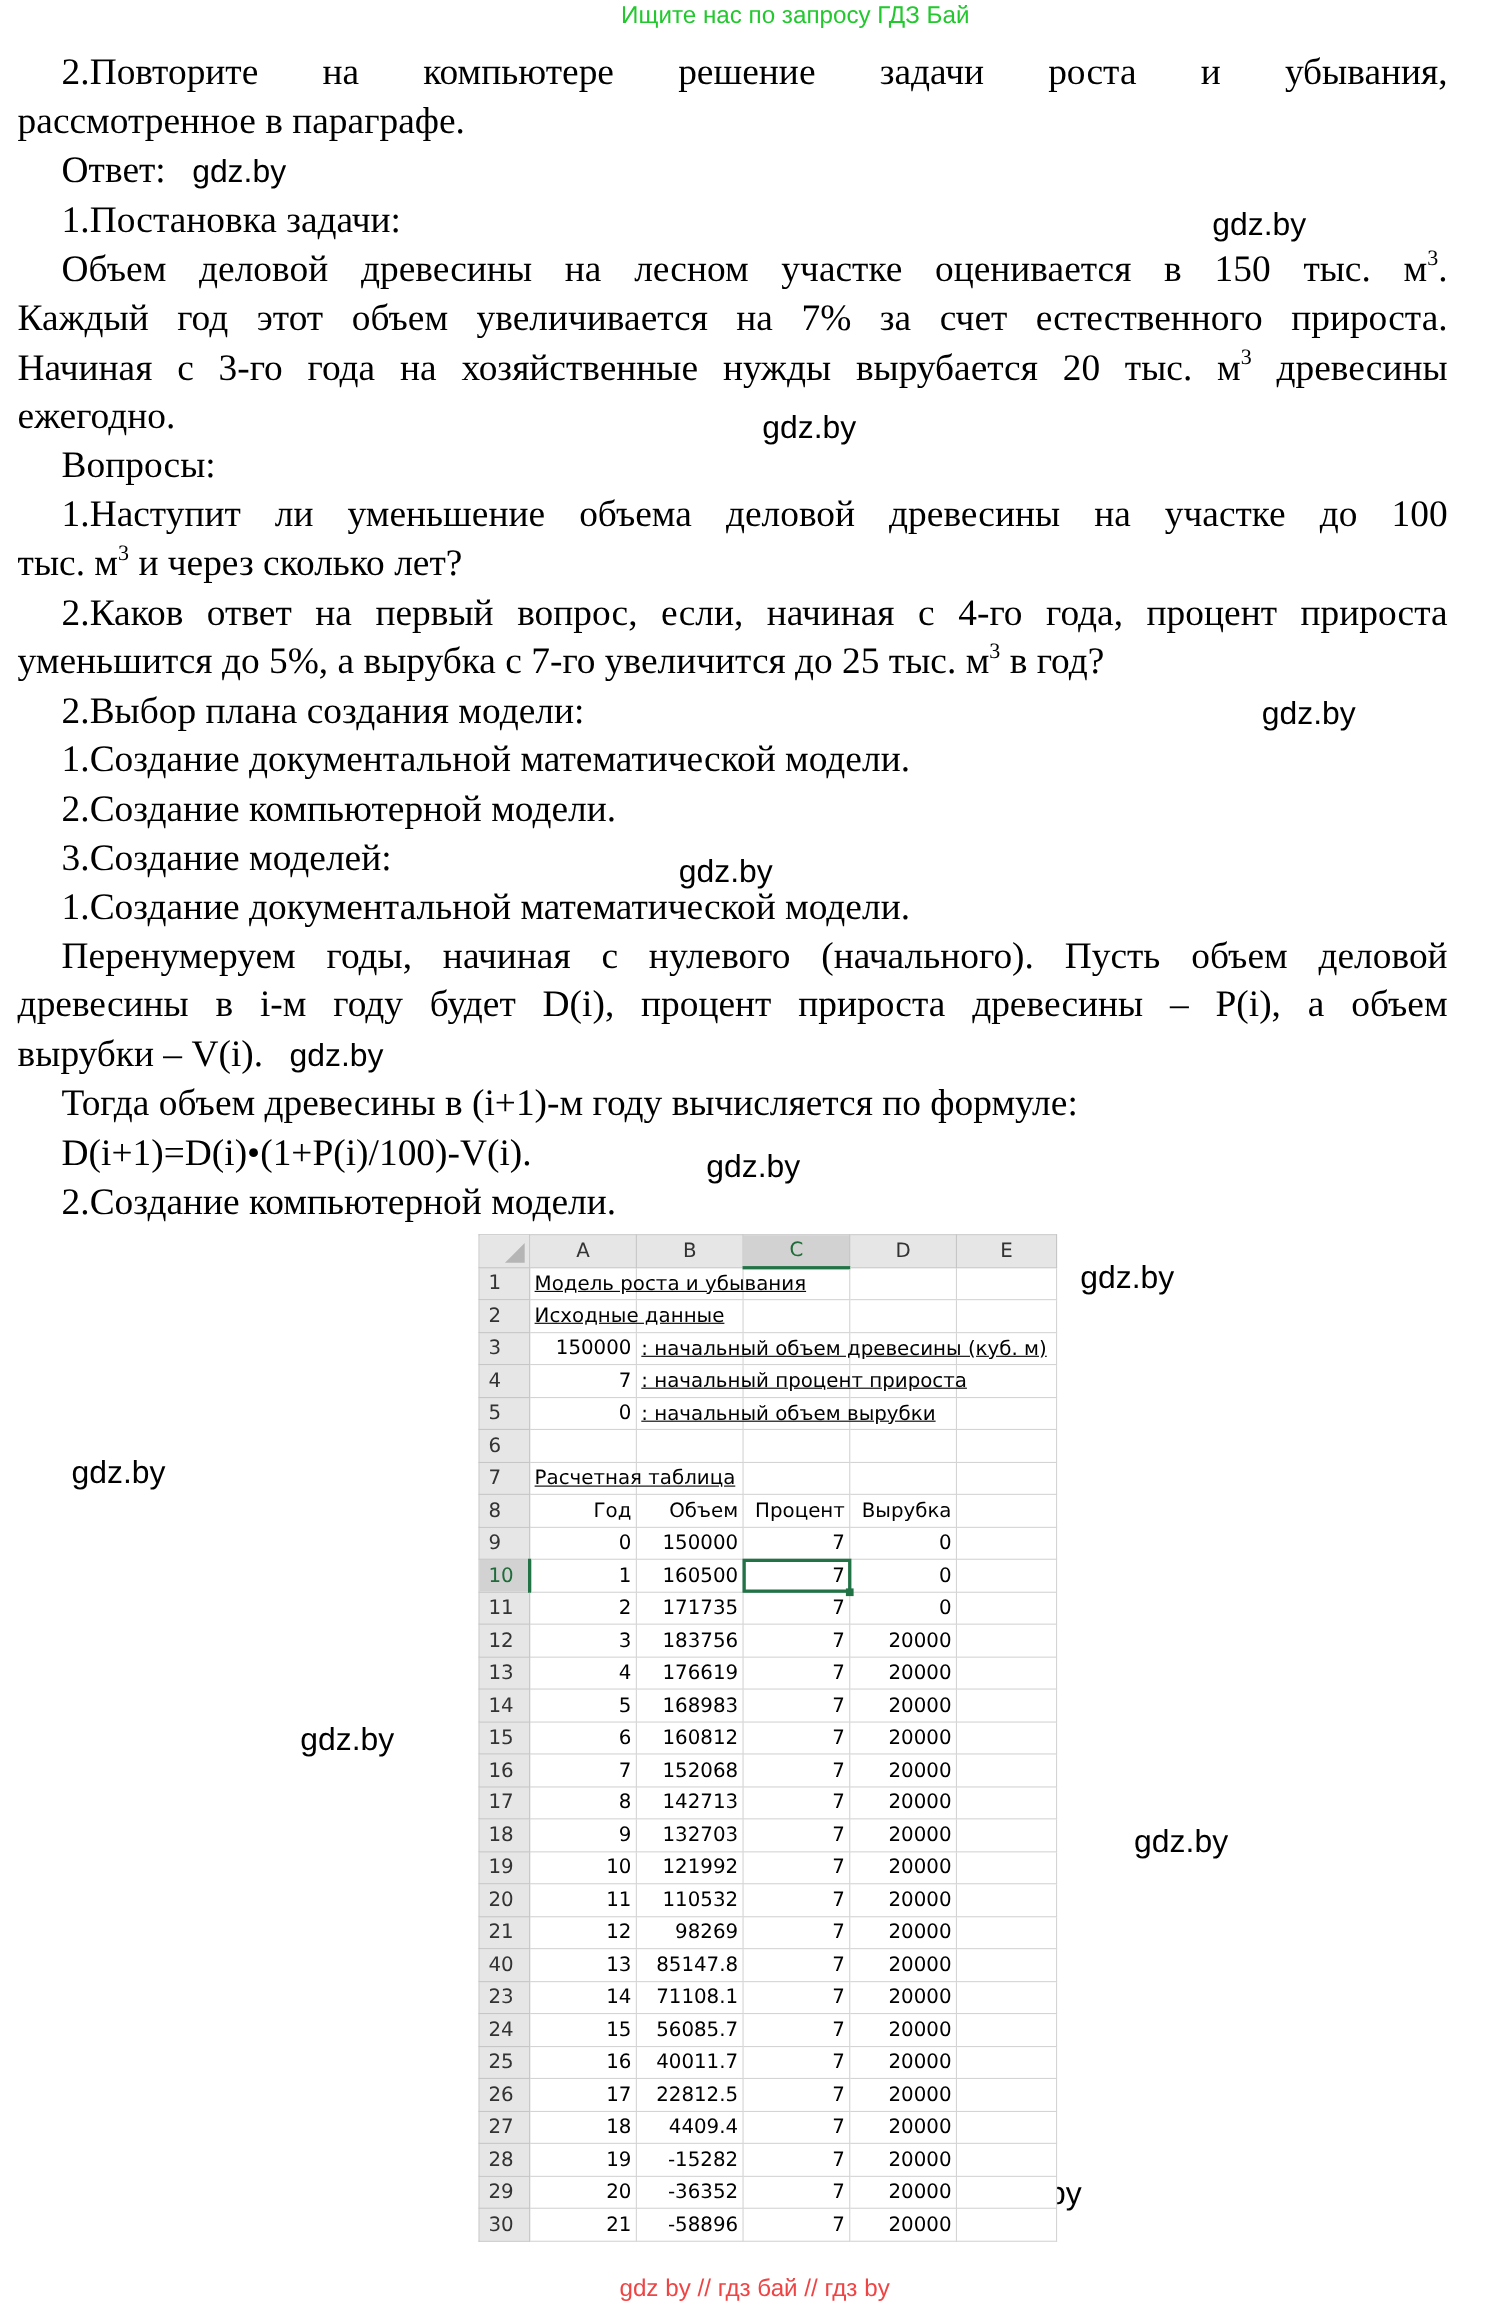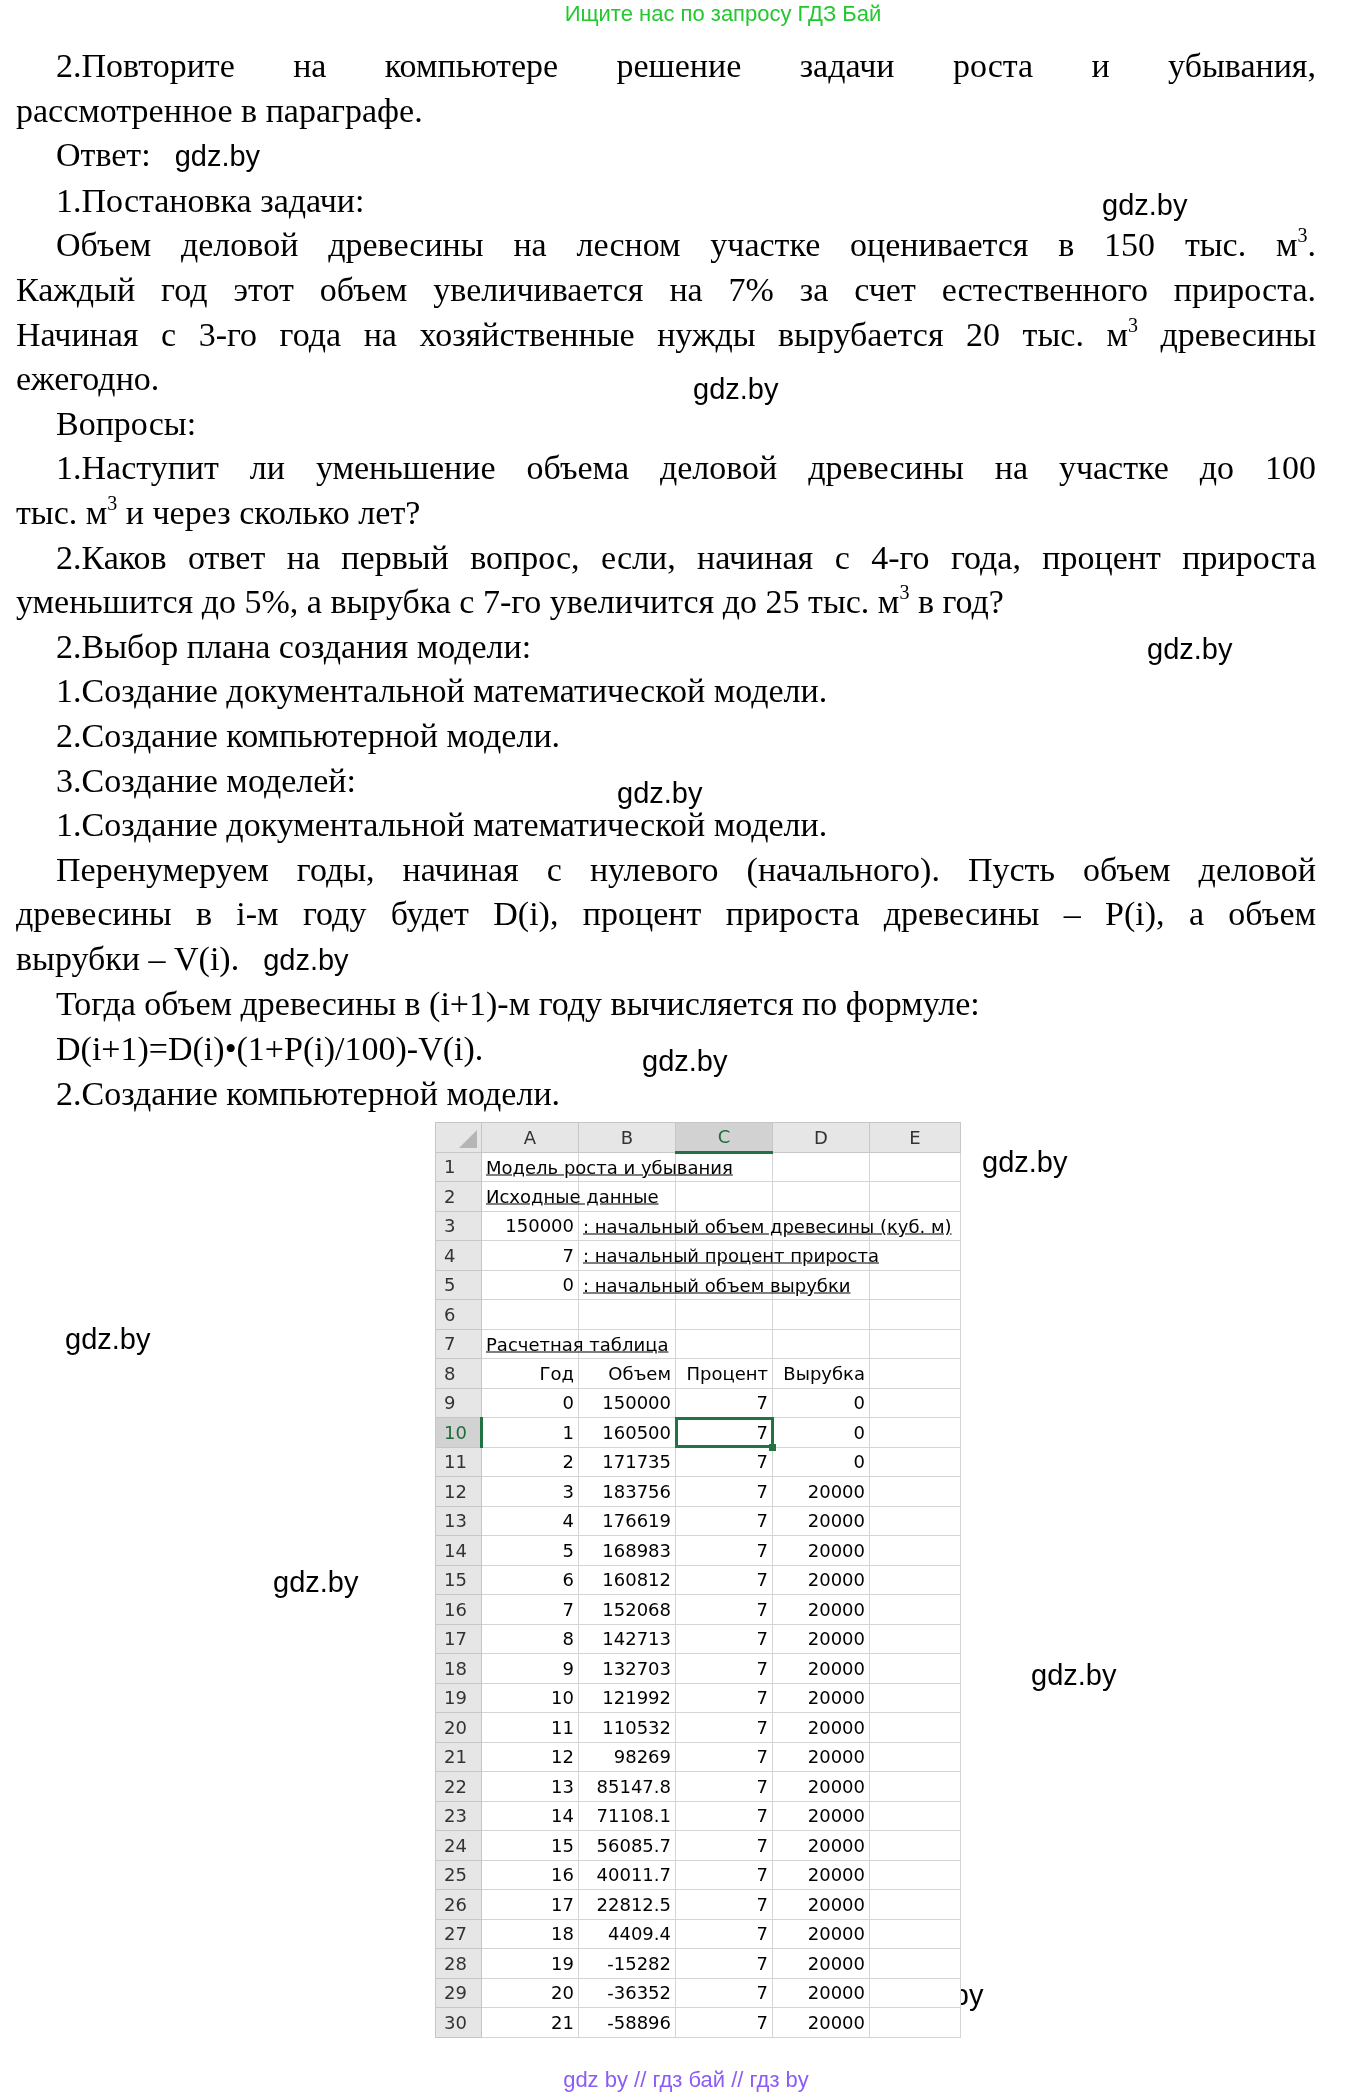--- a/index.html
+++ b/index.html
@@ -48,21 +48,21 @@
   }
   .corner { position: relative; }
   .corner::after {
     content: ""; position: absolute; right: 4px; bottom: 4px; width: 0; height: 0;
     border-left: 18px solid transparent; border-bottom: 18px solid #b5b5b5;
   }
   .spill { position: relative; }
   .spill span { position: absolute; left: 4px; top: 50%; transform: translateY(-50%); white-space: nowrap; text-decoration: underline; }
   .ftr {
     position: absolute; top: 2066px; left: 0; width: 1372px; text-align: center;
-    font-family: "Liberation Sans", sans-serif; font-size: 22px; color: #8b5cf6; line-height: 28px;
+    font-family: "Liberation Sans", sans-serif; font-size: 22px; color: #ef4444; line-height: 28px;
   }
 </style>
 </head>
 <body>
 
 <div class="hdr">Ищите нас по запросу ГДЗ Бай</div>
 
 <div class="doc">
   <p class="p ind just"><span>2.Повторите на компьютере решение задачи роста и убывания,</span></p>
   <p class="p">рассмотренное в параграфе.</p>
@@ -295,21 +295,21 @@
       </tr>
       <tr>
         <td class="rh">21</td>
         <td class="num">12</td>
         <td class="num">98269</td>
         <td class="num">7</td>
         <td class="num">20000</td>
         <td></td>
       </tr>
       <tr>
-        <td class="rh">22</td>
+        <td class="rh">40</td>
         <td class="num">13</td>
         <td class="num">85147.8</td>
         <td class="num">7</td>
         <td class="num">20000</td>
         <td></td>
       </tr>
       <tr>
         <td class="rh">23</td>
         <td class="num">14</td>
         <td class="num">71108.1</td>

